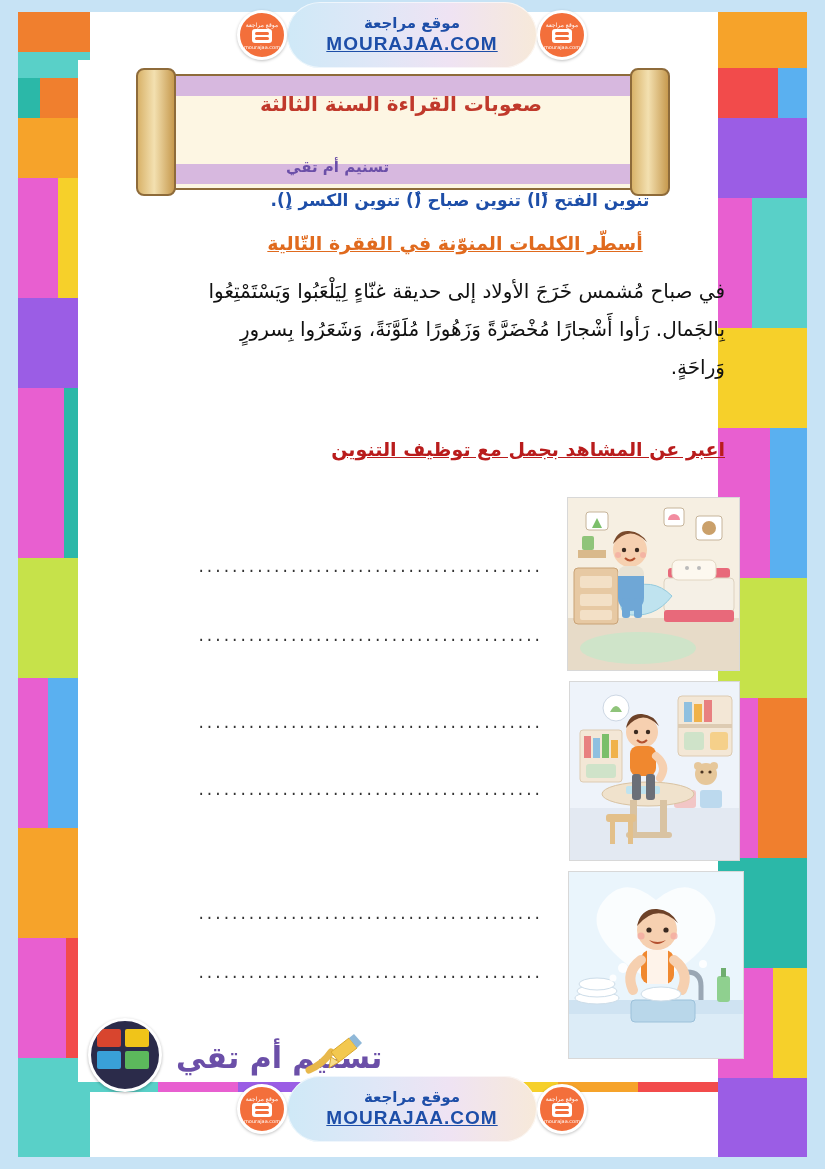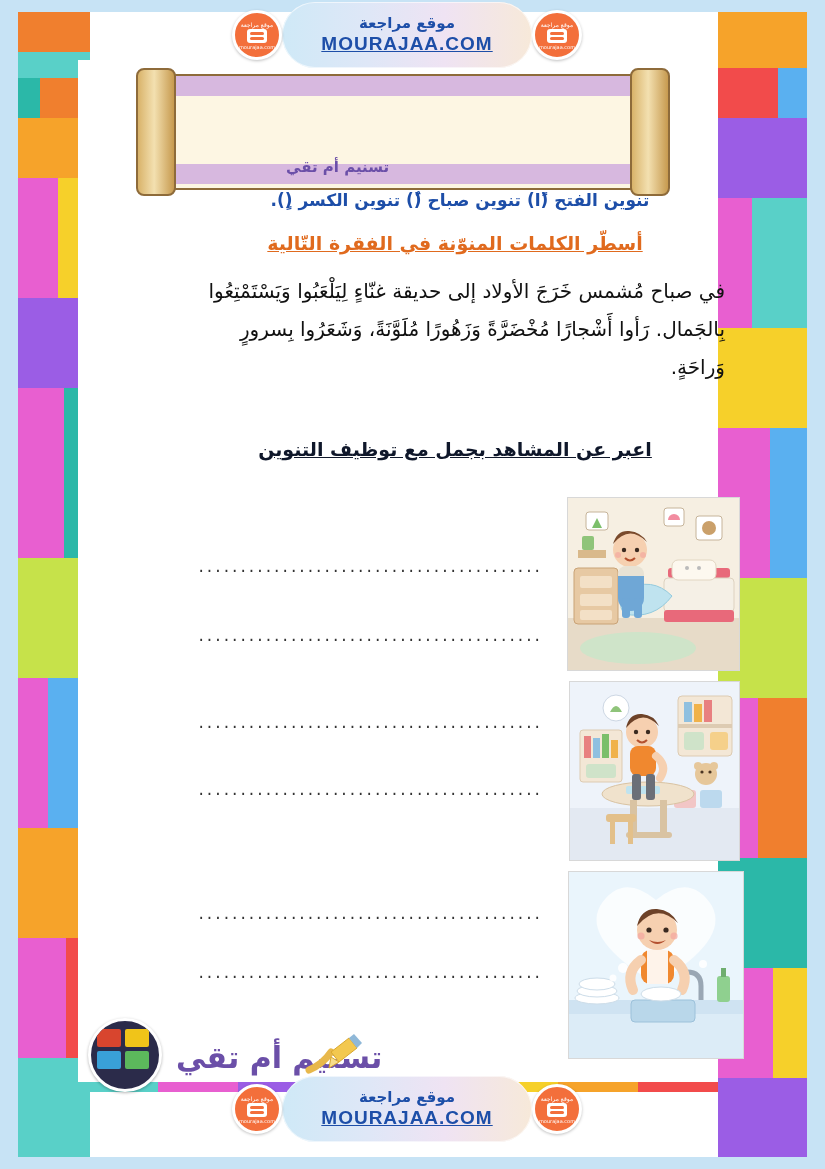--- a/index.html
+++ b/index.html
@@ -28,21 +28,21 @@
   .blk{position:absolute;}
 
   
   .card{
     position:absolute;left:78px;top:60px;width:640px;height:1030px;
     background:#ffffff;z-index:6;
   }
 
   
   .banner{
-    position:absolute;z-index:30;display:flex;align-items:center;justify-content:flex-end;
+    position:absolute;z-index:30;display:flex;align-items:center;justify-content:center;
   }
   .banner-pill{
     width:250px;height:66px;border-radius:33px;
     background:linear-gradient(90deg,#cfe9f7 0%,#dfe7f7 35%,#efe3f3 65%,#f7e9d9 100%);
     display:flex;flex-direction:column;align-items:center;justify-content:center;
     box-shadow:0 0 0 1px rgba(255,255,255,.6) inset;
   }
   .banner-top-text{
     font-size:15px;color:#1d4ea8;font-weight:bold;letter-spacing:.5px;line-height:18px;
   }
@@ -107,22 +107,22 @@
   }
   .instr-1{
     position:absolute;right:100px;top:232px;width:540px;text-align:center;
     font-size:19px;font-weight:bold;color:#e06a1e;text-decoration:underline;z-index:10;
   }
   .paragraph{
     position:absolute;right:100px;top:272px;width:545px;
     text-align:right;font-size:20px;line-height:38px;color:#111;z-index:10;
   }
   .instr-2{
-    position:absolute;right:100px;top:438px;width:540px;text-align:center;
-    font-size:19px;font-weight:bold;color:#0f172a;text-decoration:underline;z-index:10;
+    position:absolute;right:100px;top:438px;width:540px;
+    font-size:19px;font-weight:bold;color:#b91c1c;text-decoration:underline;z-index:10;
   }
 
   
   .dots{
     position:absolute;height:16px;z-index:10;
     color:#333;font-size:17px;letter-spacing:3px;overflow:hidden;white-space:nowrap;
   }
 
   
   .pic{position:absolute;z-index:12;border:1px solid #d8d8d8;overflow:hidden;background:#fdf4ea;}
@@ -213,20 +213,21 @@
     <span class="lg-bot">mourajaa.com</span>
   </div>
 </div>
 
 <div class="scroll-wrap">
   <div class="scroll-body"></div>
   <div class="scroll-band band-top"></div>
   <div class="scroll-band band-bottom"></div>
   <div class="scroll-roll roll-left"></div>
   <div class="scroll-roll roll-right"></div>
+  <div class="scroll-title-1">صعوبات القراءة السنة الثالثة</div>
   <div class="scroll-author">تسنيم أم تقي</div>
 </div>
 
 <div class="tanwin-line">تنوين الفتح (ًا) تنوين صباح (ٌ) تنوين الكسر (ٍ).</div>
 <div class="instr-1">أسطّر الكلمات المنوّنة في الفقرة التّالية</div>
 <div class="paragraph">في صباح مُشمس خَرَجَ الأولاد إلى حديقة غنّاءٍ لِيَلْعَبُوا وَيَسْتَمْتِعُوا بِالجَمال. رَأوا أَشْجارًا مُخْضَرَّةً وَزَهُورًا مُلَوَّنَةً، وَشَعَرُوا بِسرورٍ وَراحَةٍ.</div>
 <div class="instr-2">اعبر عن المشاهد بجمل مع توظيف التنوين</div>
 
 <div class="dots" style="left:155px;top:556px;width:388px;">.........................................</div>
 <div class="dots" style="left:155px;top:625px;width:388px;">.........................................</div>

